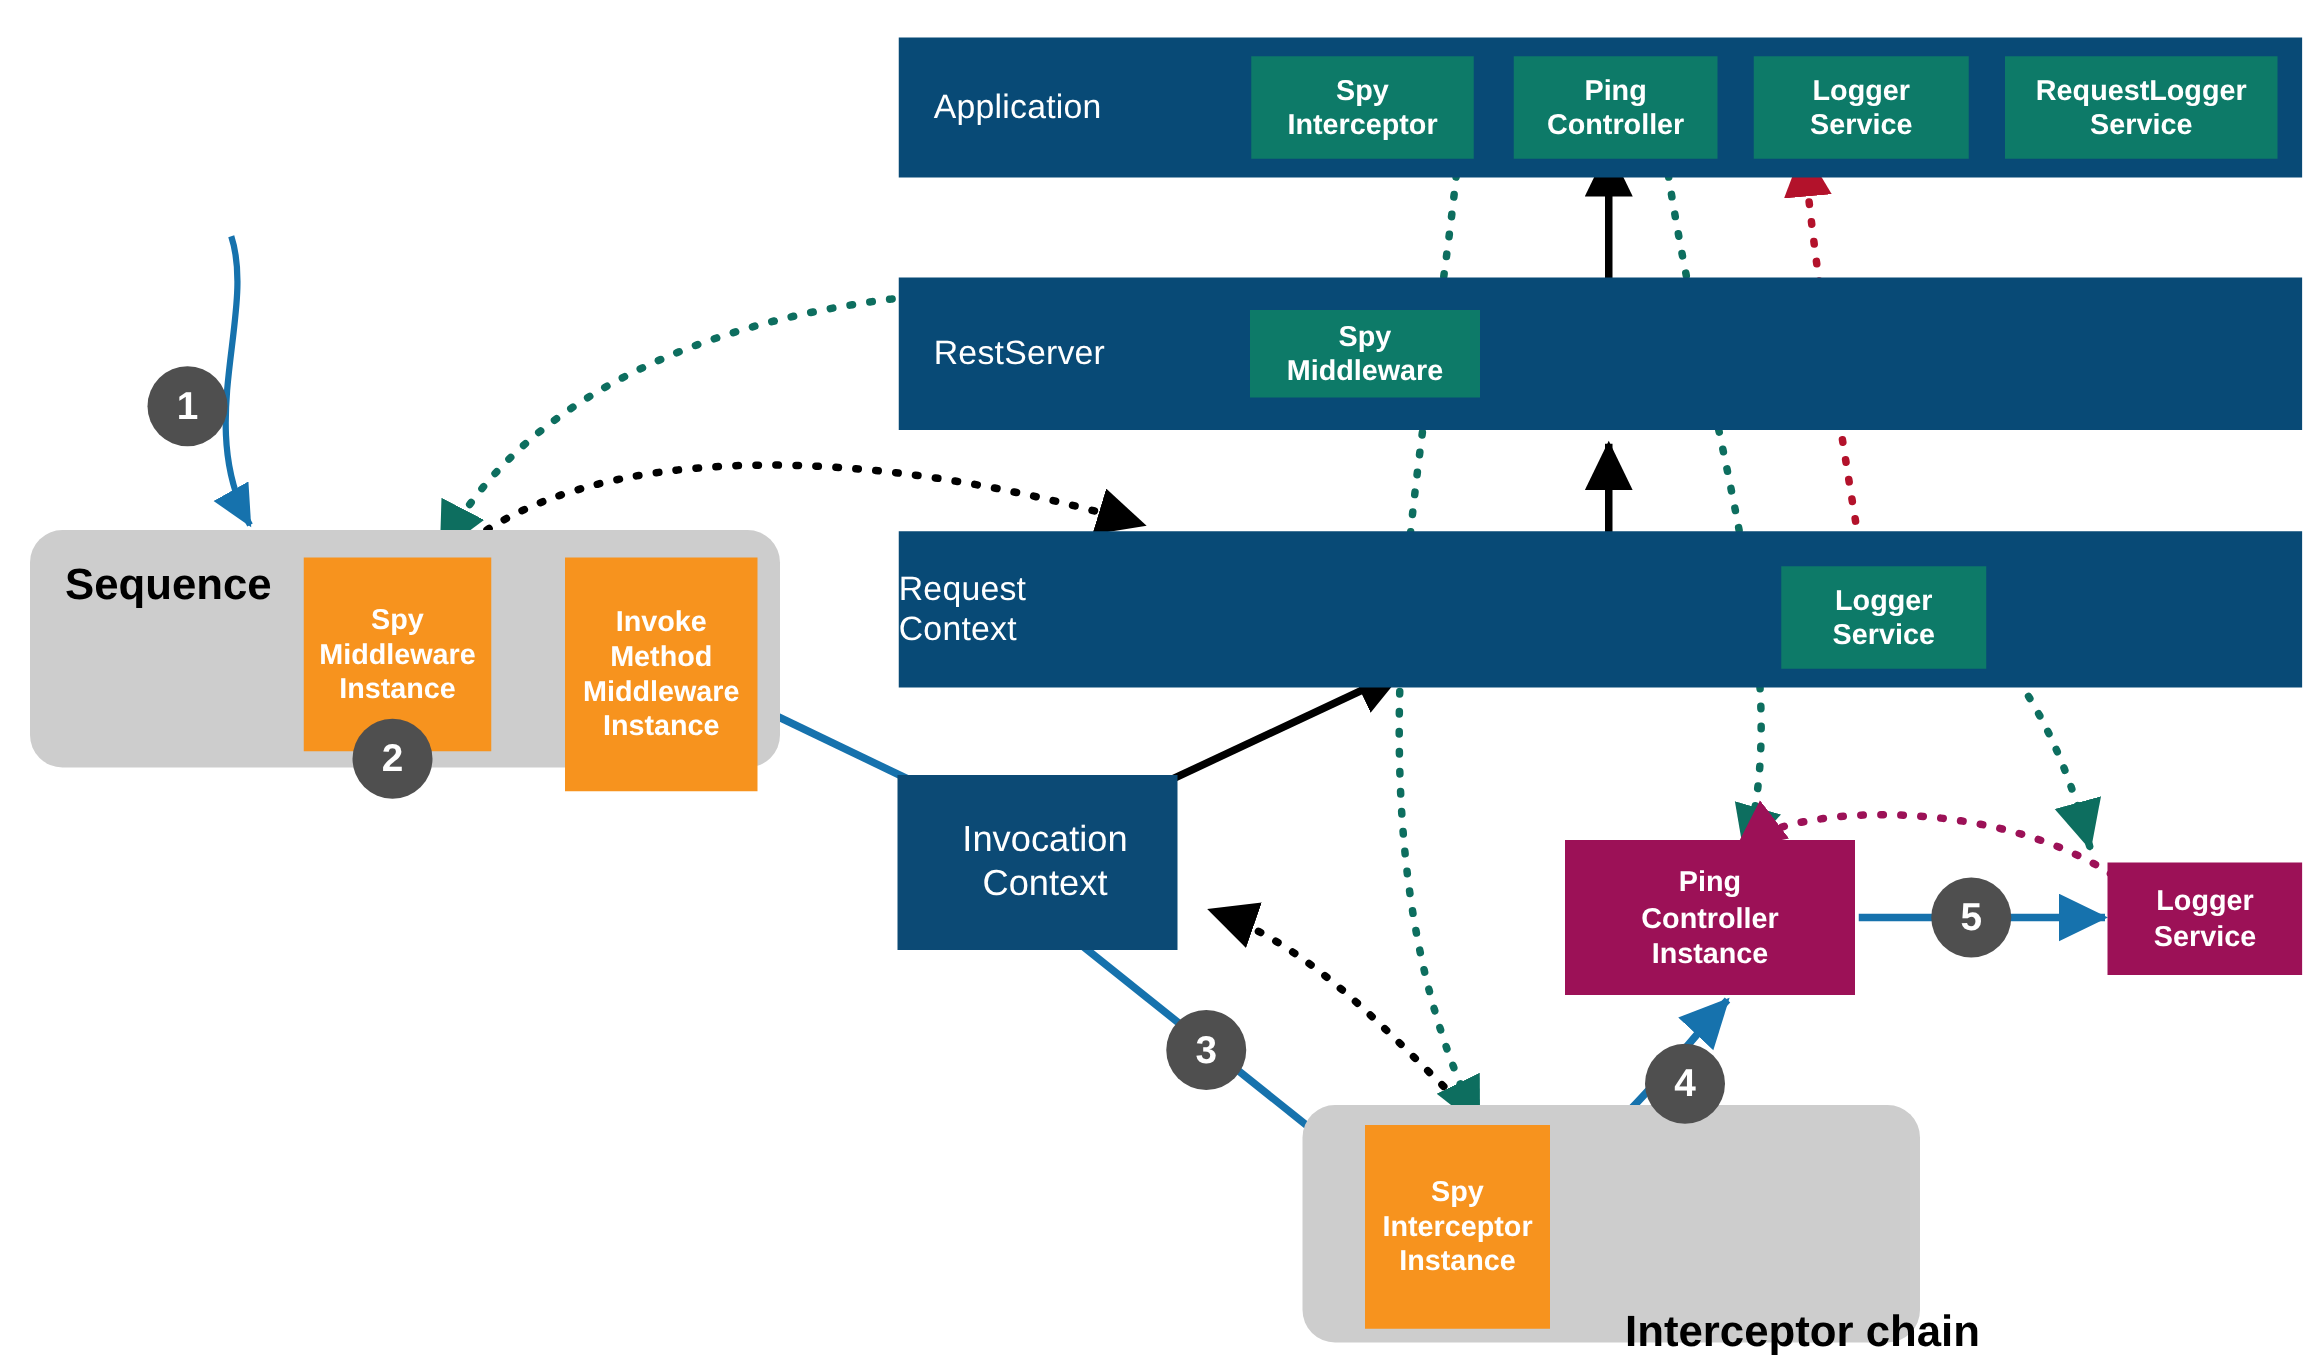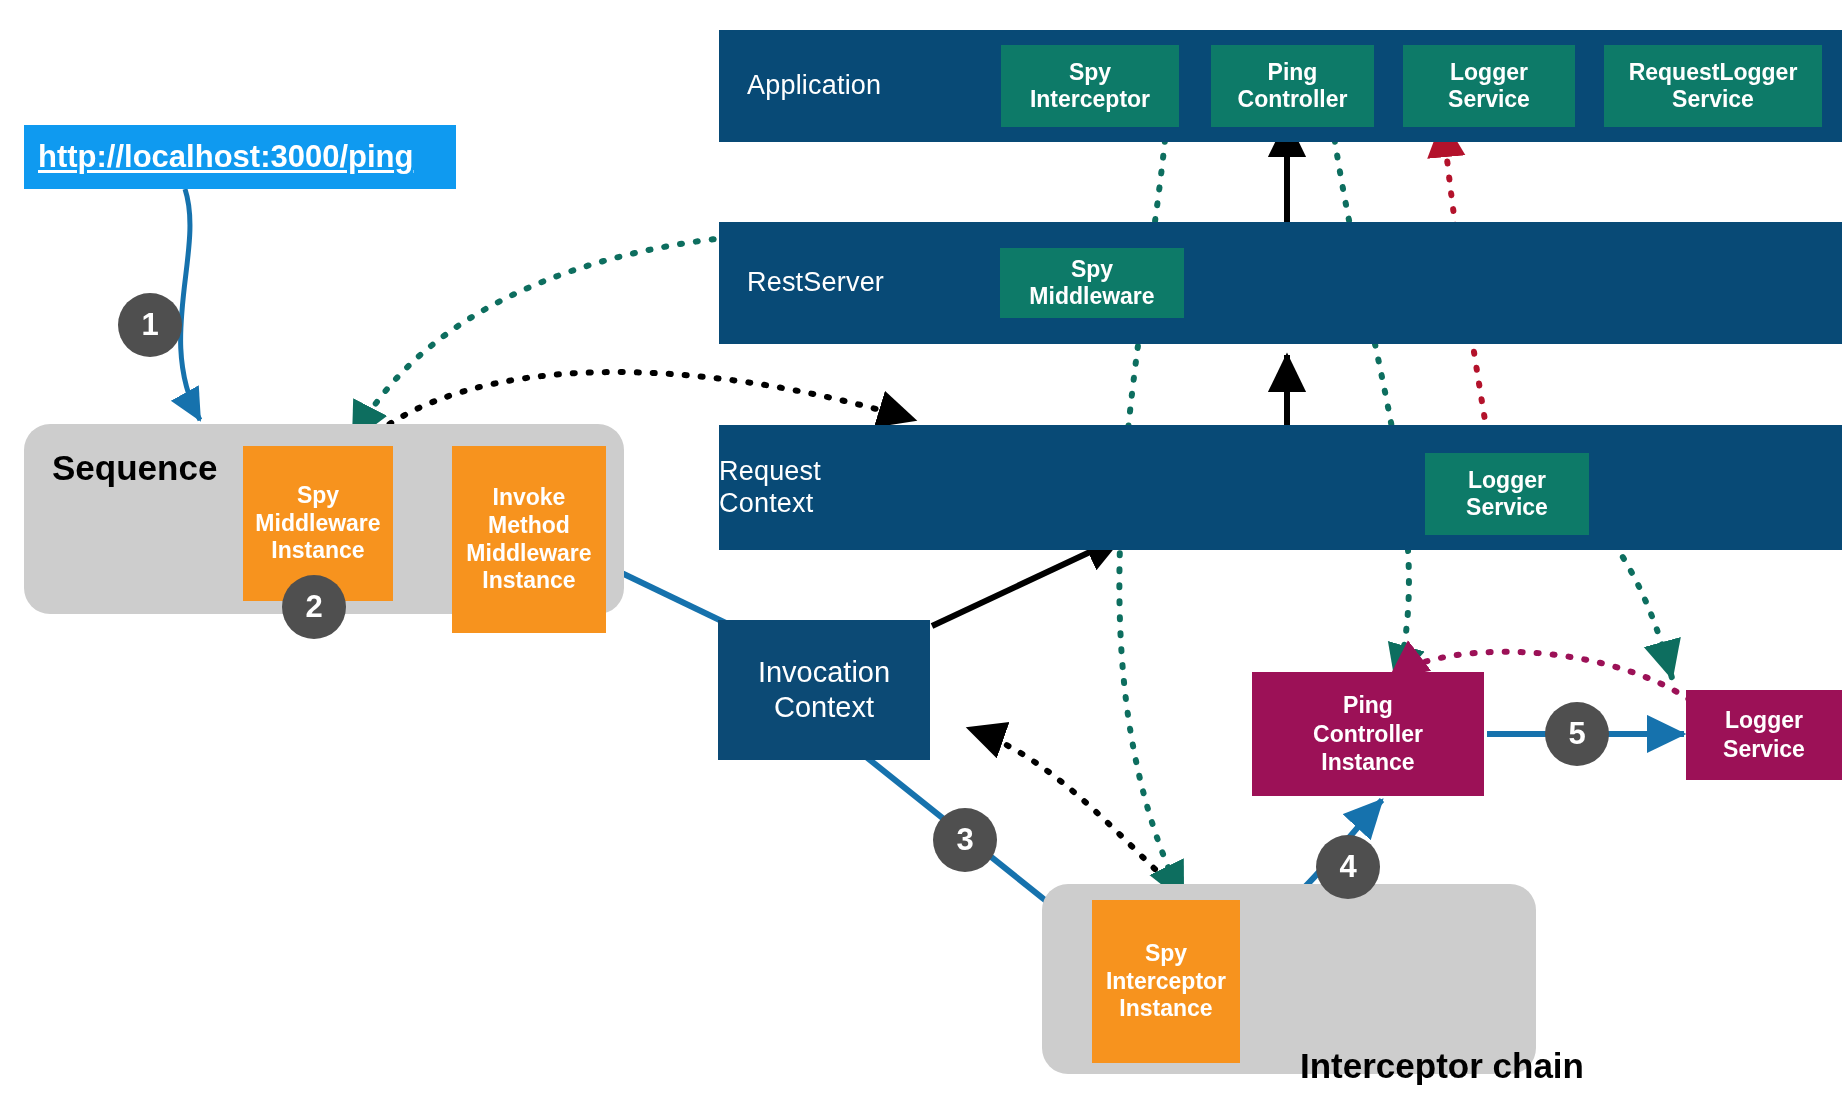--- a/index.html
+++ b/index.html
@@ -78,20 +78,21 @@
     background: #0c4a75;
     color: #ffffff;
     font-size: 29px;
     font-weight: 400;
     line-height: 1.2;
     display: flex;
     align-items: center;
     justify-content: center;
     text-align: center;
     white-space: pre-line;
+    padding-left: 12px;
   }
   .magenta-box {
     position: absolute;
     background: #9c1157;
     color: #ffffff;
     font-size: 23px;
     font-weight: 700;
     line-height: 1.25;
     display: flex;
     align-items: center;
@@ -194,23 +195,20 @@
     
     <path d="M 1495 480 C 1478 380 1452 220 1443 120" fill="none" stroke="#b3122b" stroke-width="6" stroke-linecap="round" stroke-dasharray="2 14" marker-end="url(#ah-red)"></path>
 
     
     <path d="M 1540 460 C 1600 520 1640 560 1672 678" fill="none" stroke="#0d6e5f" stroke-width="6" stroke-linecap="round" stroke-dasharray="2 14" marker-end="url(#ah-teal)"></path>
 
     
     <path d="M 1690 700 C 1600 640 1440 640 1390 678" fill="none" stroke="#9c1157" stroke-width="6" stroke-linecap="round" stroke-dasharray="2 14" marker-end="url(#ah-magenta)"></path>
   </svg>
 
-  <div class="url-box" style="left:24px; top:125px; width:418px; height:64px;">
-    <span class="url-text">http://localhost:3000/ping</span>
-  </div>
 
   <div class="layer-bar" style="left:719px; top:30px; width:1123px; height:112px;">
     <span class="layer-title" style="margin-left:28px;">Application</span>
   </div>
   <div class="chip" style="left:1001px; top:45px; width:178px; height:82px;">
     <span>Spy
 Interceptor</span>
   </div>
   <div class="chip" style="left:1211px; top:45px; width:163px; height:82px;">
     <span>Ping

